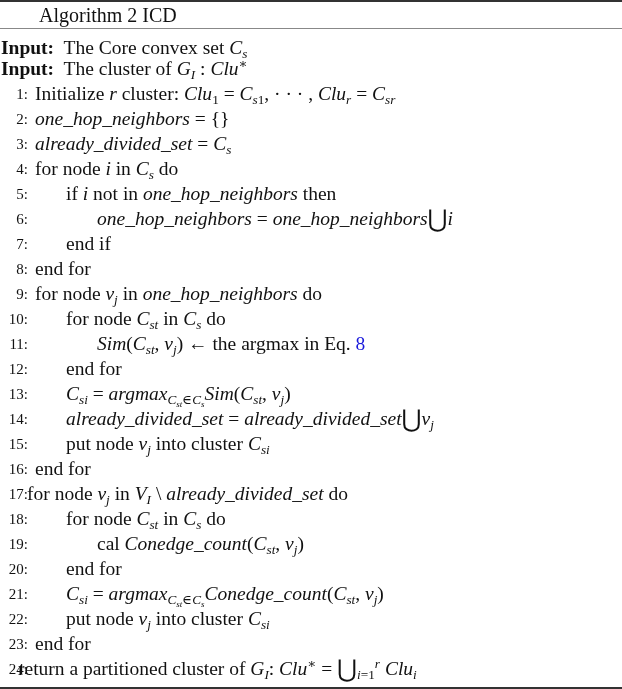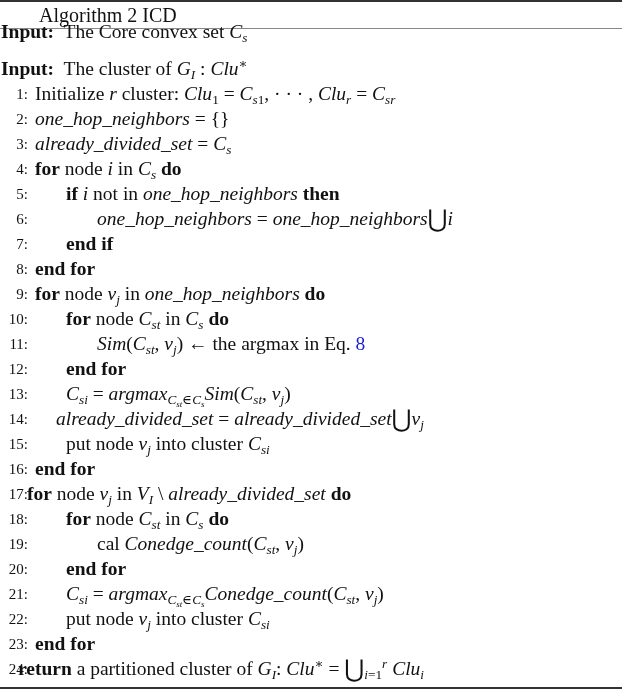--- a/index.html
+++ b/index.html
@@ -11,35 +11,35 @@
   .rule-top { position: absolute; left: 0; top: 0; width: 622px; height: 2px; background: #333; }
   .rule-mid { position: absolute; left: 0; top: 28px; width: 622px; height: 1px; background: #888; }
   .rule-bot { position: absolute; left: 0; top: 687px; width: 622px; height: 2px; background: #333; }
   .caption { position: absolute; left: 1px; top: 3px; line-height: 24px; font-size: 20px; }
   .caption b { font-weight: normal; margin-left: 38px; }
   .io { position: absolute; left: 1px; line-height: 24px; white-space: nowrap; }
   .io b { font-weight: bold; }
   .line { position: absolute; left: 0; height: 24.7px; line-height: 24px; white-space: nowrap; }
   .ln { position: absolute; left: 0; width: 28px; text-align: right; font-size: 15px; }
   .code { position: absolute; white-space: nowrap; }
-  .code b { font-weight: bold; }
+  .code b { font-weight: normal; }
   i, .m { font-style: italic; }
   sub { font-size: 0.68em; vertical-align: -0.32em; line-height: 0; }
   sup { font-size: 0.68em; vertical-align: 0.5em; line-height: 0; }
   .link { color: #1a1adb; }
   .big { font-size: 1.25em; font-style: normal; vertical-align: -0.08em; }
 </style>
 </head>
 <body>
 
 <div class="rule-top"></div>
 <div class="caption"><b>Algorithm 2</b> <span>ICD</span></div>
 <div class="rule-mid"></div>
 
-<div class="io" style="top:20px"><b>Input:</b>&nbsp; <span>The Core convex set </span><i>C<sub>s</sub></i></div>
+<div class="io" style="top:36px"><b>Input:</b>&nbsp; <span>The Core convex set </span><i>C<sub>s</sub></i></div>
 <div class="io" style="top:57px"><b>Input:</b>&nbsp; <span>The cluster of </span><i>G<sub>I</sub></i> : <i>Clu</i><sup>∗</sup></div>
 
 <div class="line" style="top:82px">
   <span class="ln">1:</span>
   <span class="code" style="left:35px"><span>Initialize</span> <i>r</i> <span>cluster:</span> <i>Clu</i><sub>1</sub> = <i>C</i><sub><i>s</i>1</sub>, · · · , <i>Clu</i><sub><i>r</i></sub> = <i>C</i><sub><i>sr</i></sub></span>
 </div>
 
 <div class="line" style="top:107px">
   <span class="ln">2:</span>
   <span class="code" style="left:35px"><i>one_hop_neighbors</i> = {}</span>
@@ -95,21 +95,21 @@
   <span class="code" style="left:66px"><b>end for</b></span>
 </div>
 
 <div class="line" style="top:382px">
   <span class="ln">13:</span>
   <span class="code" style="left:66px"><i>C<sub>si</sub></i> = <i>argmax</i><sub><i>C<sub>st</sub></i>∈<i>C<sub>s</sub></i></sub><i>Sim</i>(<i>C<sub>st</sub></i>, <i>v<sub>j</sub></i>)</span>
 </div>
 
 <div class="line" style="top:407px">
   <span class="ln">14:</span>
-  <span class="code" style="left:56px"><i>already_divided_set</i> = <i>already_divided_set</i><span class="big">⋃</span><i>v<sub>j</sub></i></span>
+  <span class="code" style="left:66px"><i>already_divided_set</i> = <i>already_divided_set</i><span class="big">⋃</span><i>v<sub>j</sub></i></span>
 </div>
 
 <div class="line" style="top:432px">
   <span class="ln">15:</span>
   <span class="code" style="left:66px"><span>put node</span> <i>v<sub>j</sub></i> <span>into cluster</span> <i>C<sub>si</sub></i></span>
 </div>
 
 <div class="line" style="top:457px">
   <span class="ln">16:</span>
   <span class="code" style="left:35px"><b>end for</b></span>

